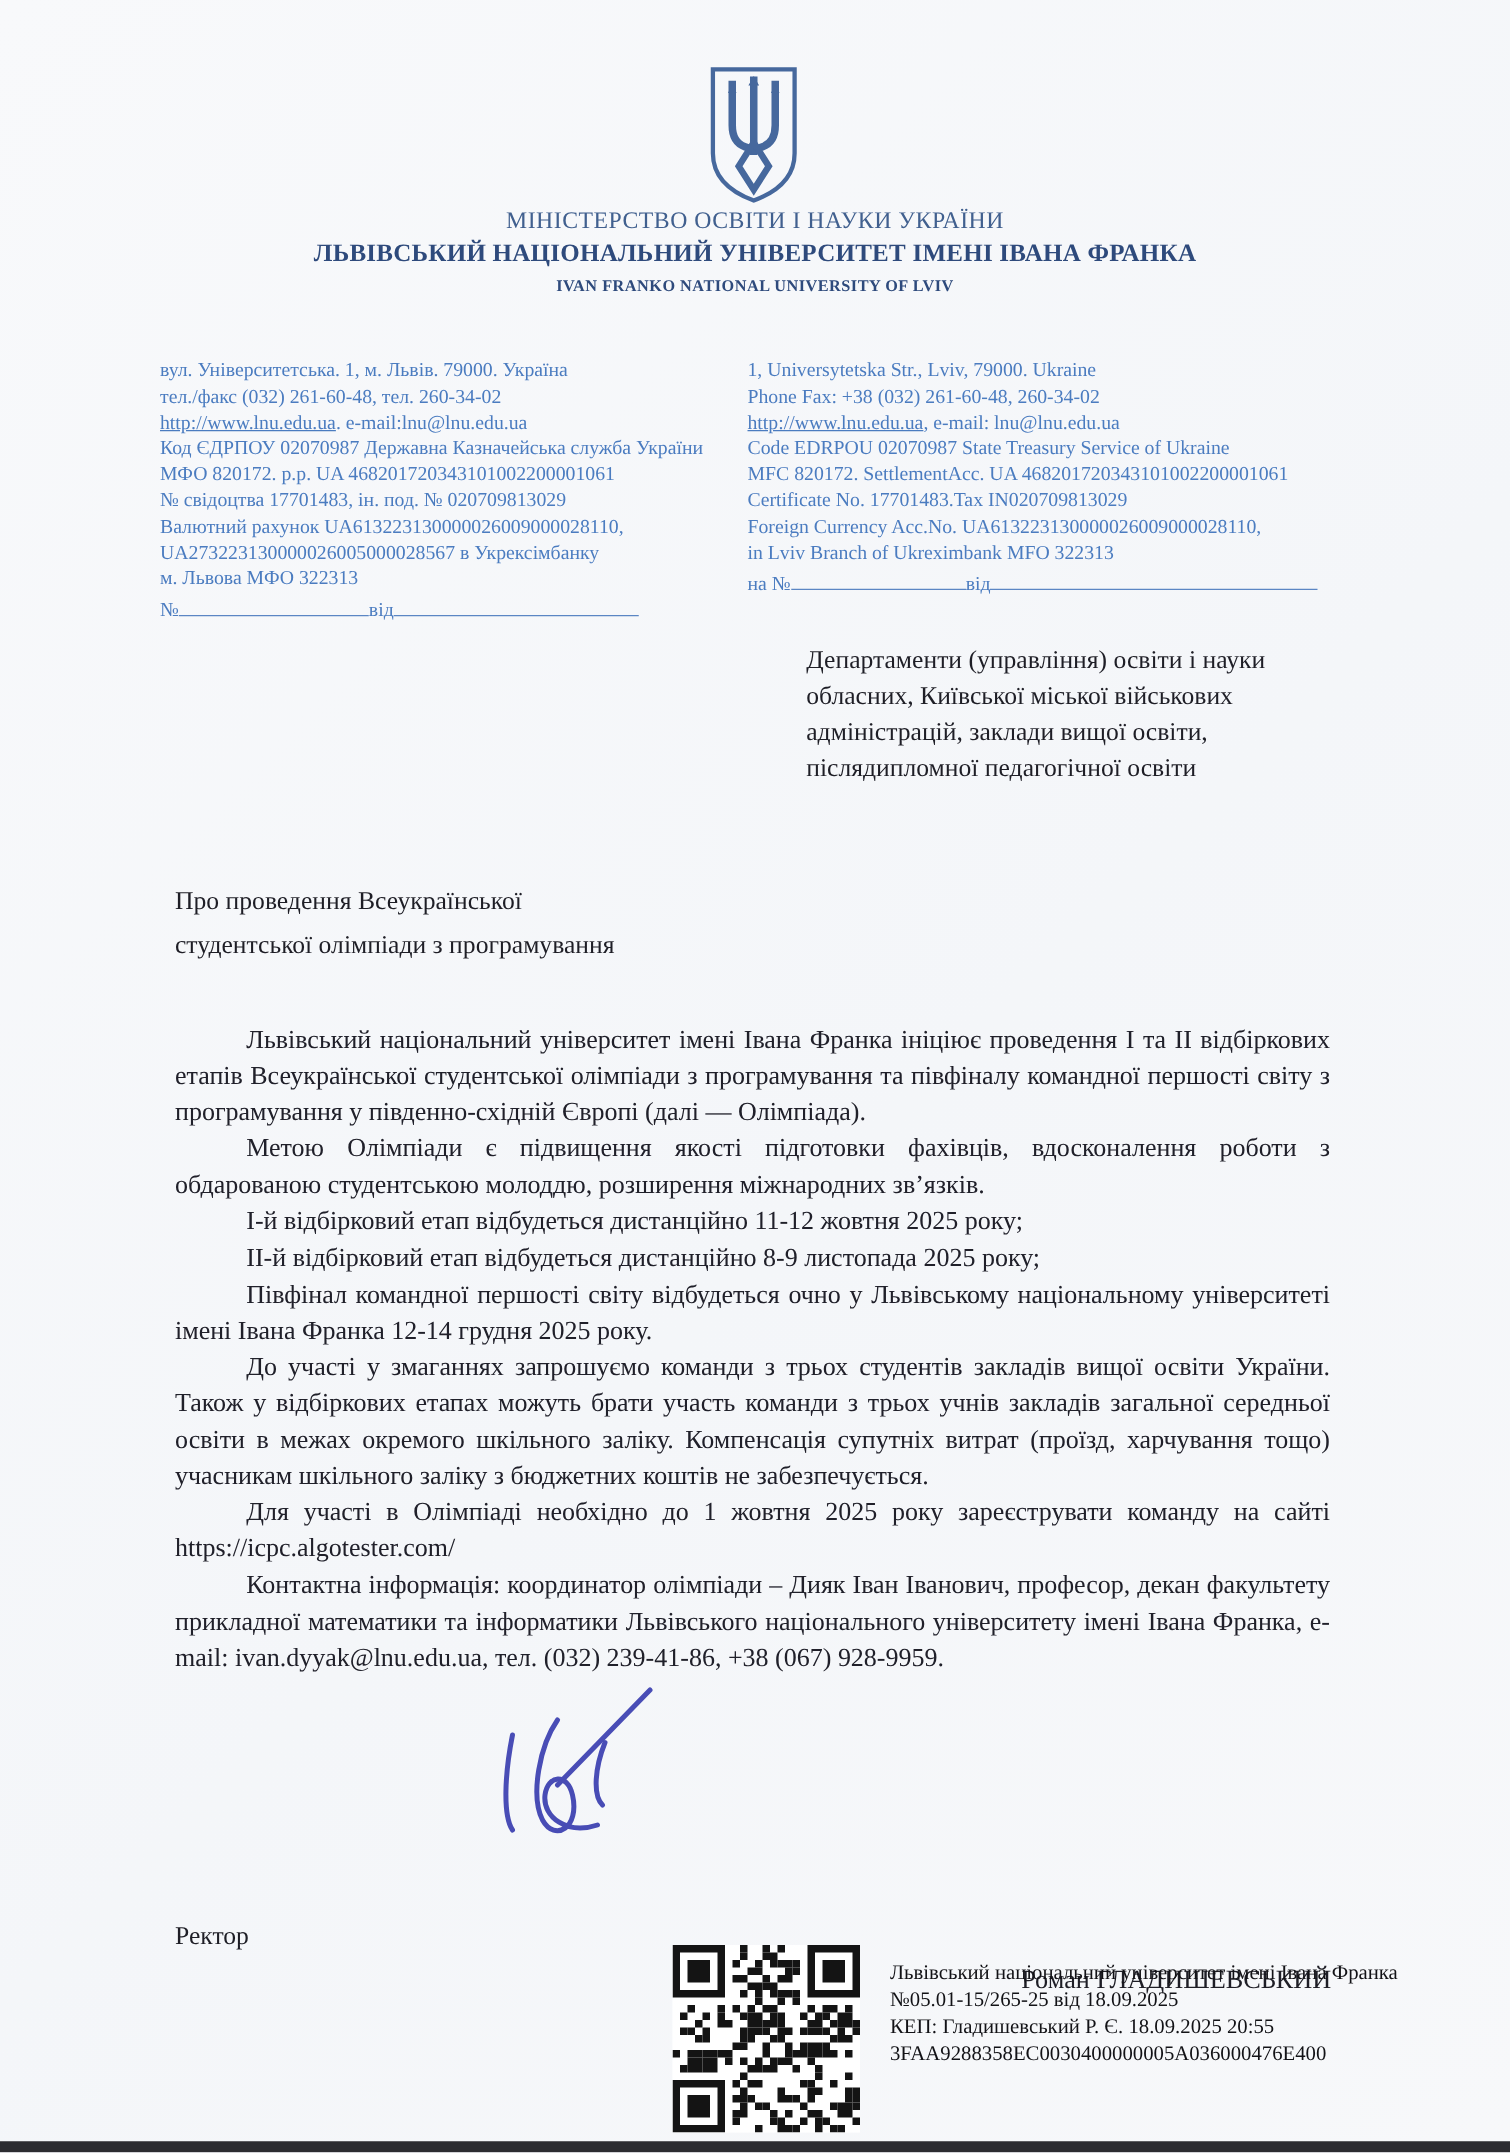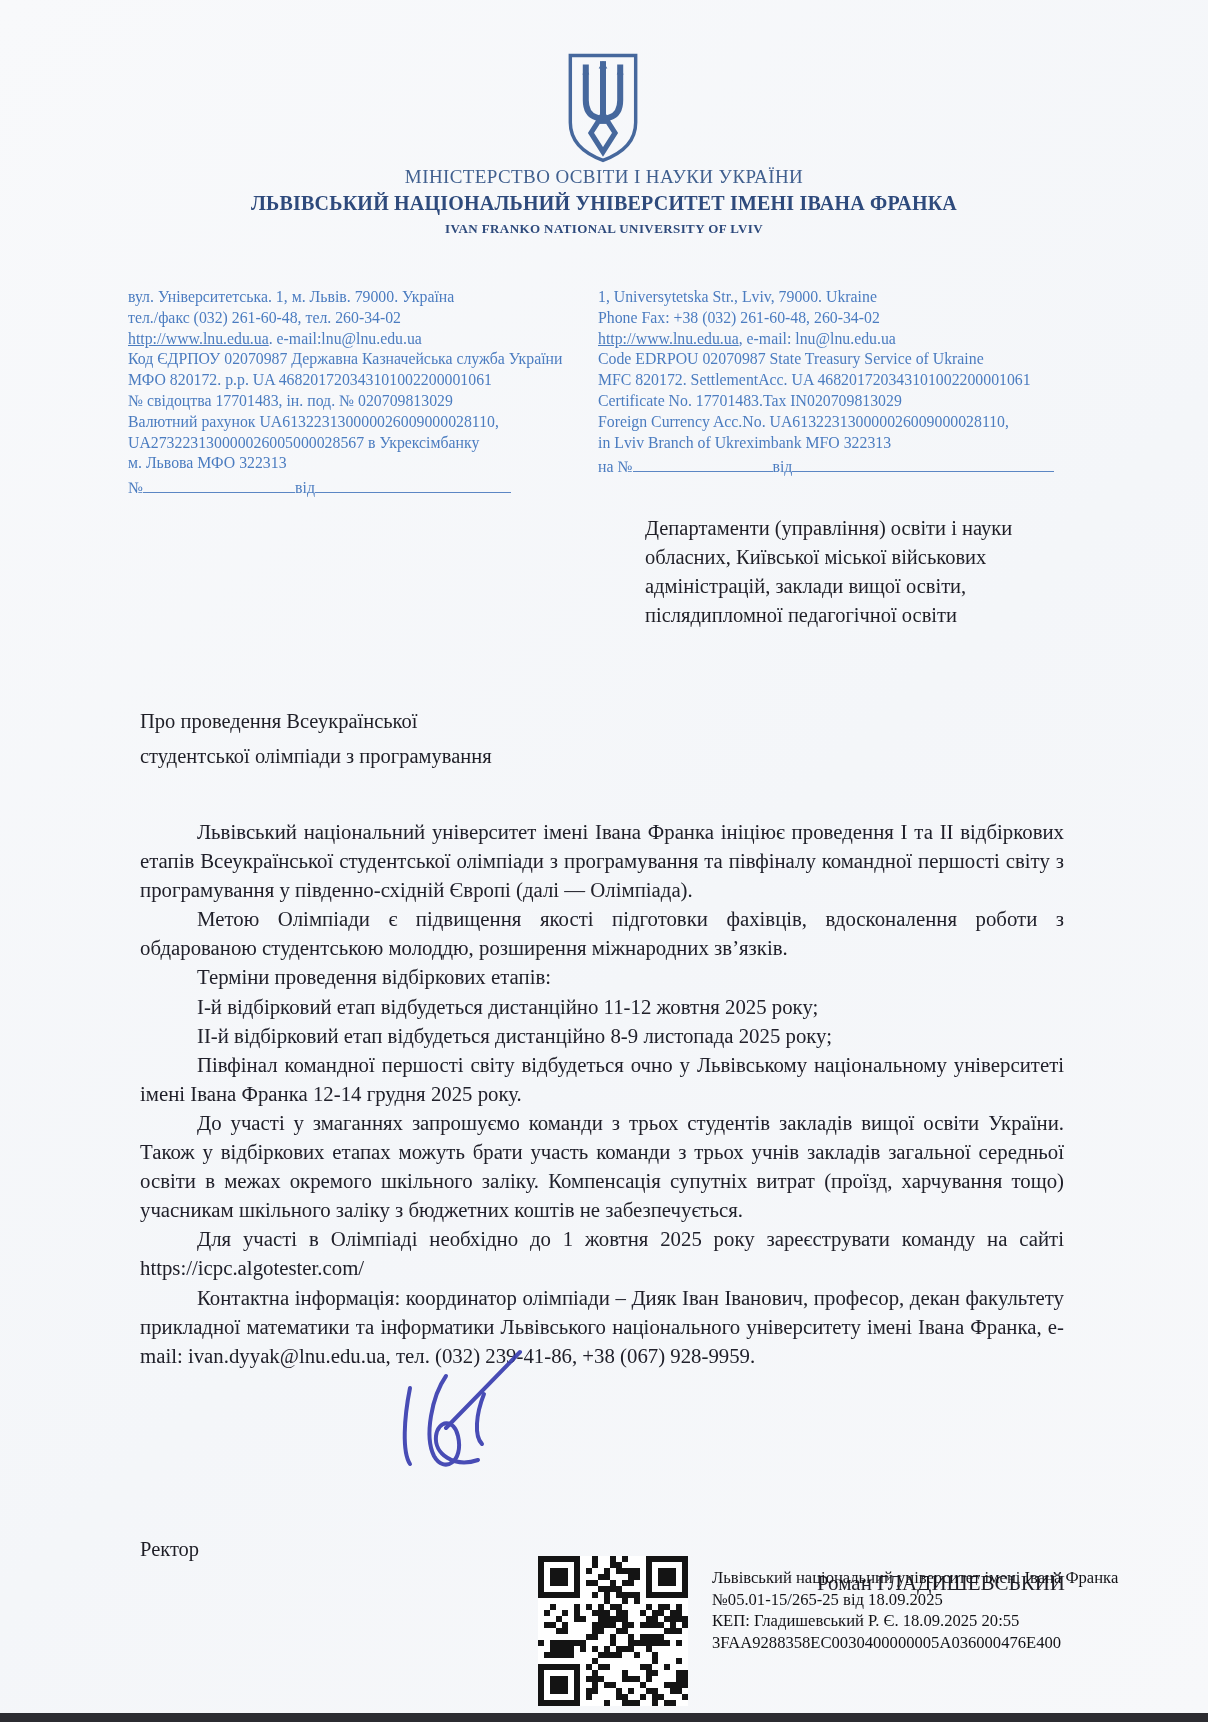--- a/index.html
+++ b/index.html
@@ -100,21 +100,20 @@
   </div>
 
   <div class="subject">
     <div>Про проведення Всеукраїнської</div>
     <div>студентської олімпіади з програмування</div>
   </div>
 
   <div class="body">
     <p>Львівський національний університет імені Івана Франка ініціює проведення І та ІІ відбіркових етапів Всеукраїнської студентської олімпіади з програмування та півфіналу командної першості світу з програмування у південно-східній Європі (далі — Олімпіада).</p>
     <p>Метою Олімпіади є підвищення якості підготовки фахівців, вдосконалення роботи з обдарованою студентською молоддю, розширення міжнародних зв’язків.</p>
-    <p>Терміни проведення відбіркових етапів:</p>
     <p>І-й відбірковий етап відбудеться дистанційно 11-12 жовтня 2025 року;</p>
     <p>ІІ-й відбірковий етап відбудеться дистанційно 8-9 листопада 2025 року;</p>
     <p>Півфінал командної першості світу відбудеться очно у Львівському національному університеті імені Івана Франка 12-14 грудня 2025 року.</p>
     <p>До участі у змаганнях запрошуємо команди з трьох студентів закладів вищої освіти України. Також у відбіркових етапах можуть брати участь команди з трьох учнів закладів загальної середньої освіти в межах окремого шкільного заліку. Компенсація супутніх витрат (проїзд, харчування тощо) учасникам шкільного заліку з бюджетних коштів не забезпечується.</p>
     <p>Для участі в Олімпіаді необхідно до 1 жовтня 2025 року зареєструвати команду на сайті https://icpc.algotester.com/</p>
     <p>Контактна інформація: координатор олімпіади – Дияк Іван Іванович, професор, декан факультету прикладної математики та інформатики Львівського національного університету імені Івана Франка, e-mail: ivan.dyyak@lnu.edu.ua, тел. (032) 239-41-86, +38 (067) 928-9959.</p>
   </div>
 
   <svg class="signature" viewBox="0 0 150 152">
     <g fill="none" stroke="#3a3eb0" stroke-width="4" stroke-linecap="round" opacity="0.92">

